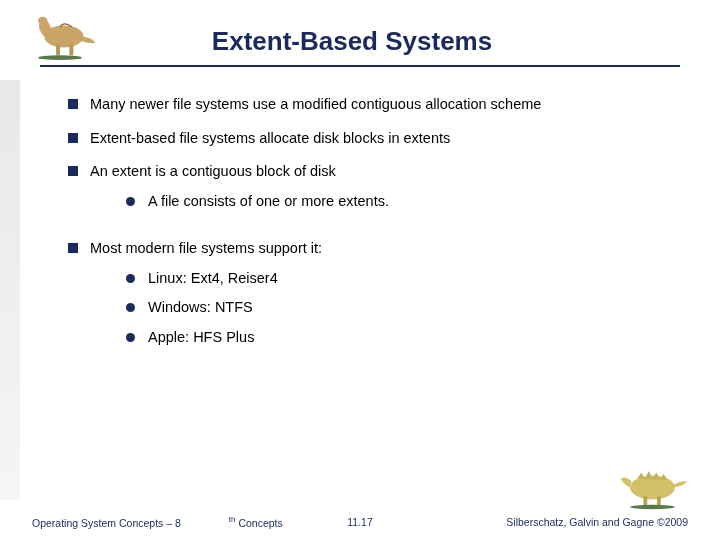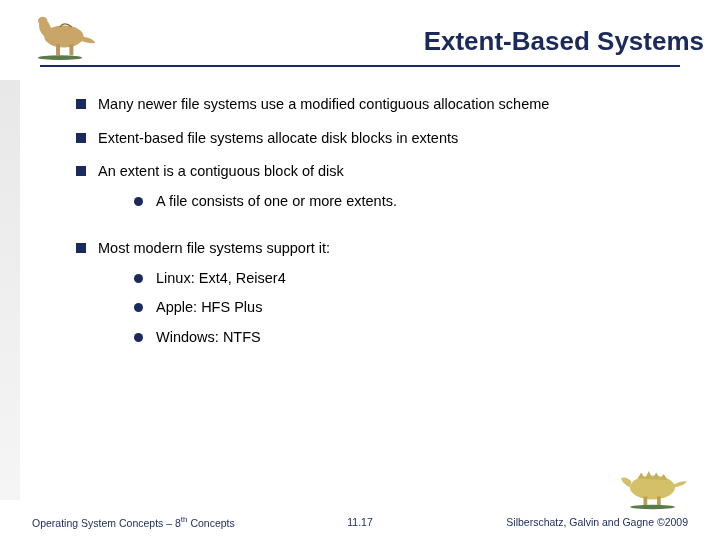--- a/index.html
+++ b/index.html
@@ -29,21 +29,21 @@
     padding-top: 8px;
   }
   .dino-top {
     position: absolute;
     left: 20px;
     top: 5px;
     width: 80px;
     height: 55px;
   }
   .title {
-    text-align: right;
+    text-align: center;
     font-size: 26px;
     font-weight: bold;
     color: #1a2a5c;
     padding: 18px 16px 8px 0;
     font-family: Arial, sans-serif;
   }
   .title-rule {
     margin: 0 40px 0 40px;
     border: none;
     border-top: 2px solid #1a2a5c;
@@ -51,21 +51,20 @@
   .content {
     padding: 28px 40px 0 68px;
     font-size: 14.5px;
     color: #000;
     line-height: 1.35;
   }
   .L1 {
     position: relative;
     padding-left: 22px;
     margin-bottom: 14px;
-    margin-left: 8px;
   }
   .L1::before {
     content: "";
     position: absolute;
     left: 0;
     top: 4px;
     width: 10px;
     height: 10px;
     background: #1a2a5c;
   }
@@ -90,21 +89,21 @@
     bottom: 12px;
     left: 0;
     width: 100%;
     padding: 0 32px;
     display: flex;
     justify-content: space-between;
     align-items: flex-end;
     font-size: 10.5px;
   }
   .footer-left { color: #1a2a5c; }
-  .footer-left sup { font-size: 8px; }
+  .footer-left sup { font-size: 8px; margin-left: 48px; }
   .footer-center {
     color: #1a2a5c;
     position: absolute;
     left: 50%;
     transform: translateX(-50%);
   }
   .footer-right { color: #1a2a5c; }
   .dino-bottom {
     position: absolute;
     right: 30px;
@@ -154,24 +153,24 @@
     </div>
 
     <div class="gap"></div>
 
     <div class="L1">
       <span>Most modern file systems support it:</span>
       <div class="L2">
         <span>Linux: Ext4, Reiser4</span>
       </div>
       <div class="L2">
-        <span>Apple: HFS Plus</span>
+        <span>Windows: NTFS</span>
       </div>
       <div class="L2">
-        <span>Windows: NTFS</span>
+        <span>Apple: HFS Plus</span>
       </div>
     </div>
 
   </div>
 
   <svg class="dino-bottom" viewBox="0 0 100 60">
     <ellipse cx="50" cy="30" rx="30" ry="16" fill="#d4c068"></ellipse>
     <path d="M20 30 Q10 25 8 18 Q14 14 22 22 Z" fill="#d4c068"></path>
     <path d="M78 30 Q92 28 96 22 Q90 20 78 26 Z" fill="#d4c068"></path>
     <path d="M30 18 L35 10 L40 18 L45 8 L50 18 L55 10 L60 18 L65 12 L70 20" fill="#c4b058"></path>

